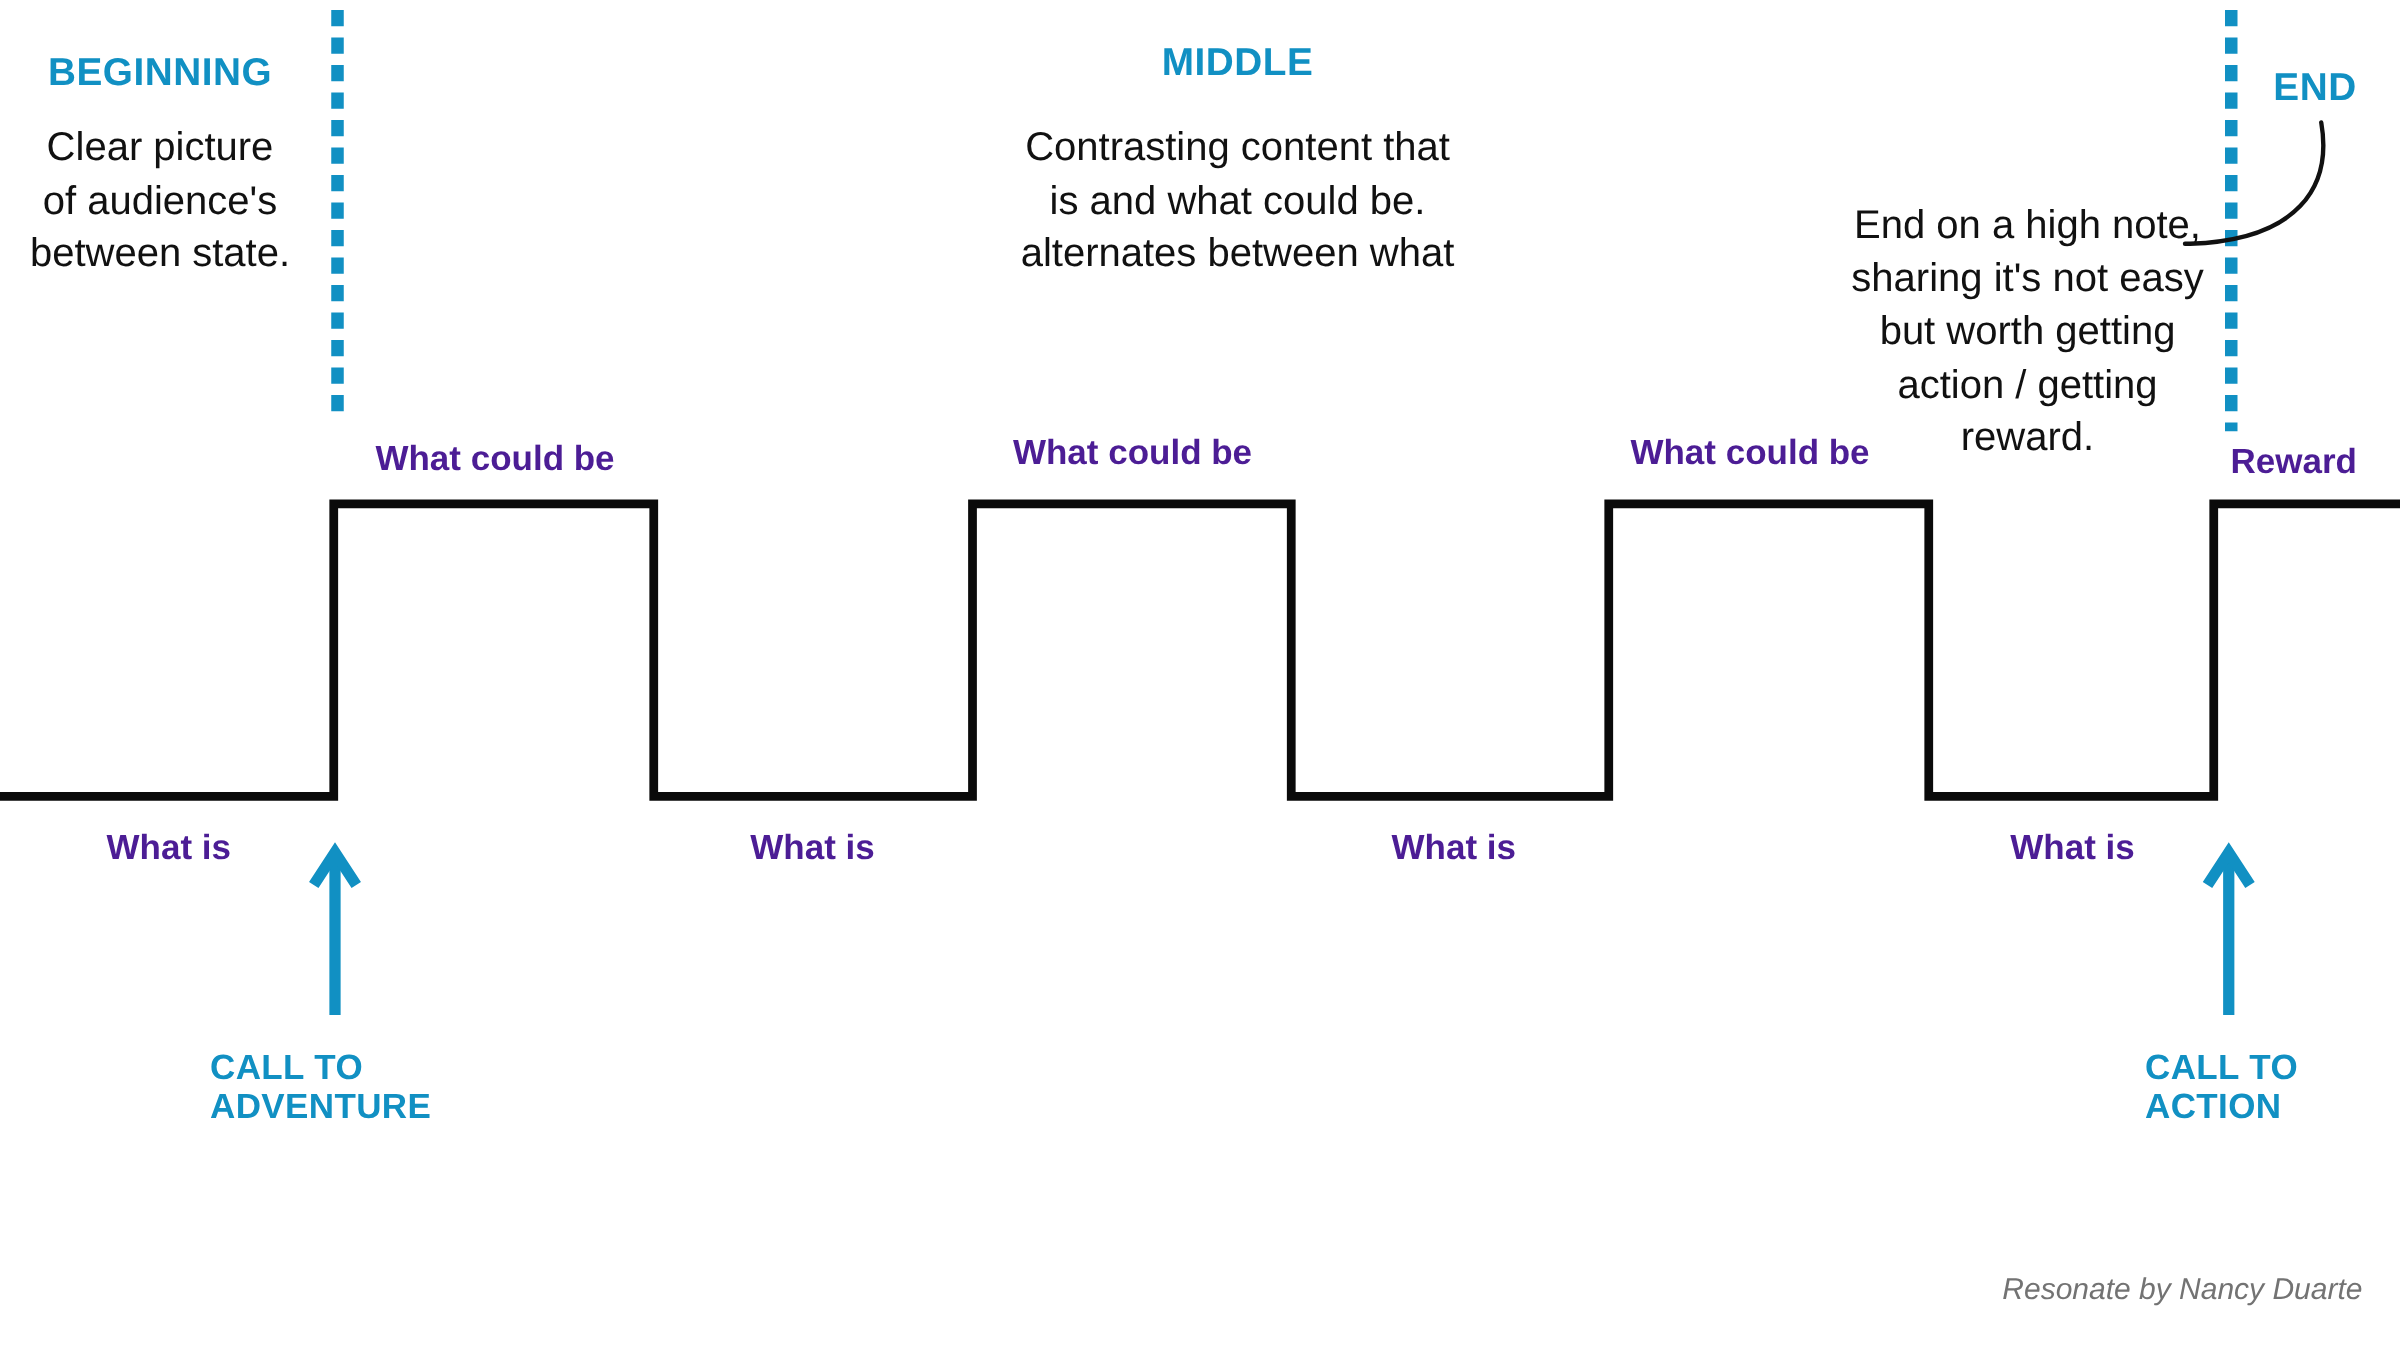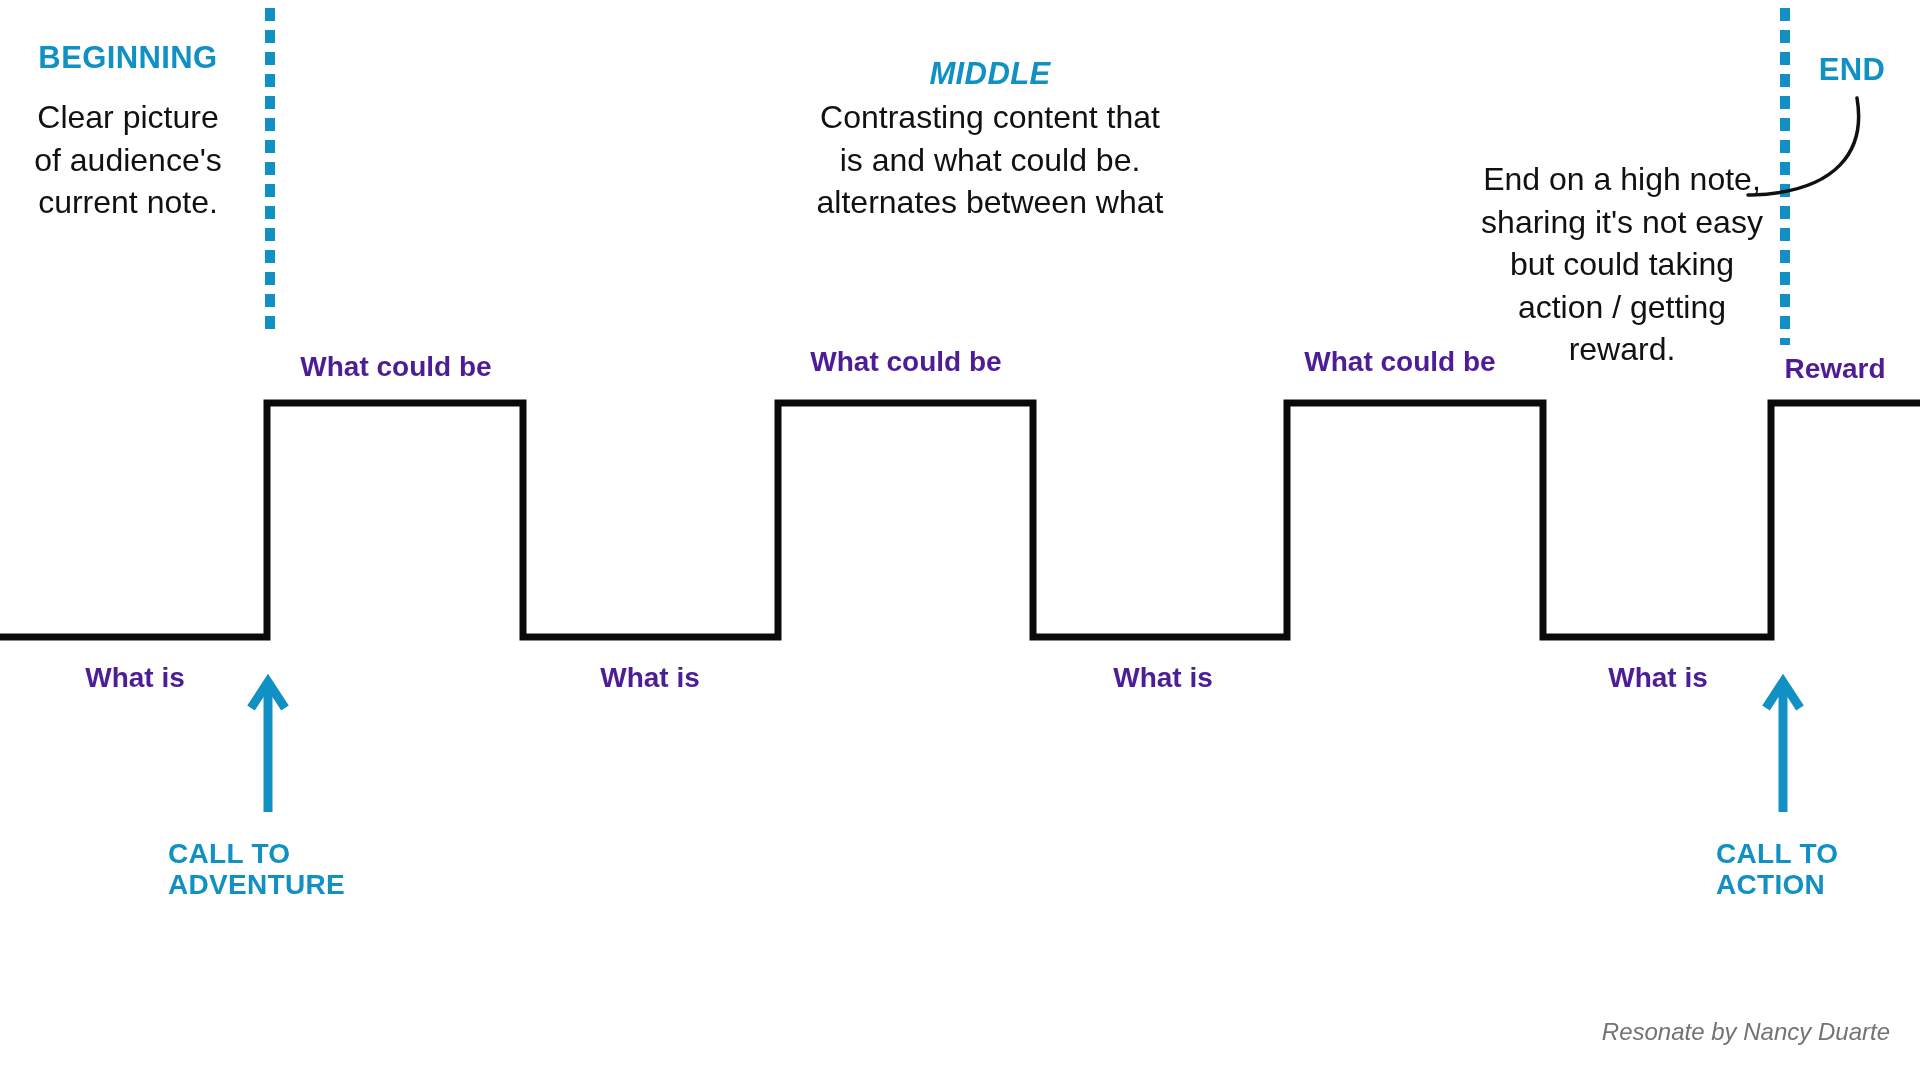--- a/index.html
+++ b/index.html
@@ -97,35 +97,35 @@
     <g>
       <line id="arr1-shaft" stroke="#1190c3" stroke-width="9" stroke-linecap="butt" x1="1783" x2="1783" y1="812" y2="682"></line>
       <polyline id="arr1-head" fill="none" stroke="#1190c3" stroke-width="9" stroke-linejoin="miter" stroke-linecap="butt" points="1766,708 1783,682 1800,708"></polyline>
     </g>
   </svg>
 
   <div class="lbl section-head center-block" id="head-beginning" style="left: 128px; top: 40px;">BEGINNING</div>
   <div class="lbl section-body center-block" id="body-beginning" style="left: 128px; top: 96px;">
       <div>Clear picture</div>
       <div>of audience's</div>
-      <div>current note.</div>
+      <div>between state.</div>
     </div>
 
-  <div class="lbl section-head center-block" id="head-middle" style="left: 990px; top: 56px; font-style: italic;">MIDDLE</div>
+  <div class="lbl section-head center-block" id="head-middle" style="left: 990px; top: 32px;">MIDDLE</div>
   <div class="lbl section-body center-block" id="body-middle" style="left: 990px; top: 96px;">
       <div>Contrasting content that</div>
       <div>is and what could be.</div>
       <div>alternates between what</div>
     </div>
 
   <div class="lbl section-head center-block" id="head-end" style="left: 1852px; top: 52px;">END</div>
   <div class="lbl section-body center-block" id="body-end" style="left: 1622px; top: 126px; margin-top: 32px;">
       <div>End on a high note,</div>
       <div>sharing it's not easy</div>
-      <div>but could taking</div>
+      <div>but worth getting</div>
       <div>action / getting</div>
       <div>reward.</div>
     </div>
 
   <div id="wave-labels">
       <div class="lbl wave-label" style="left: 135px; top: 661px;">What is</div>
       <div class="lbl wave-label" style="left: 396px; top: 350px;">What could be</div>
       <div class="lbl wave-label" style="left: 650px; top: 661px;">What is</div>
       <div class="lbl wave-label" style="left: 906px; top: 345px;">What could be</div>
       <div class="lbl wave-label" style="left: 1163px; top: 661px;">What is</div>

